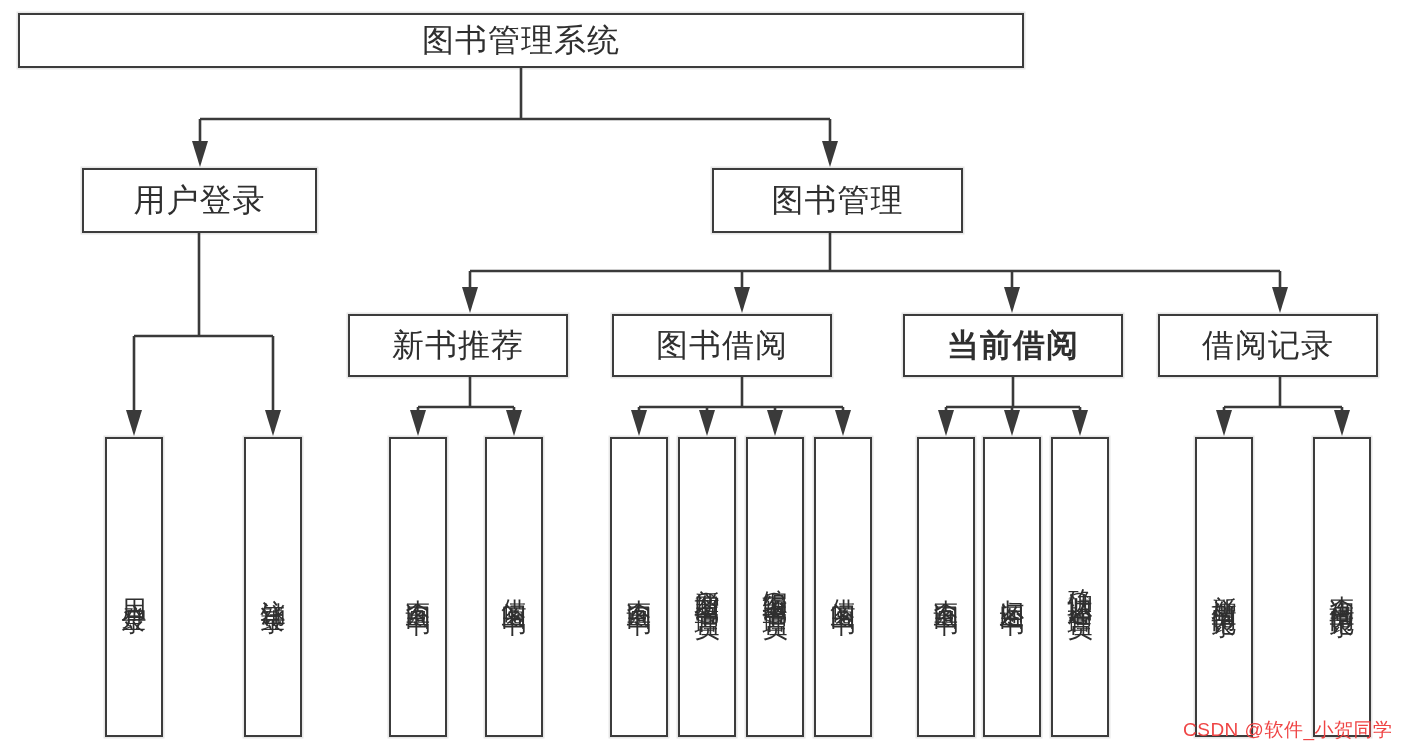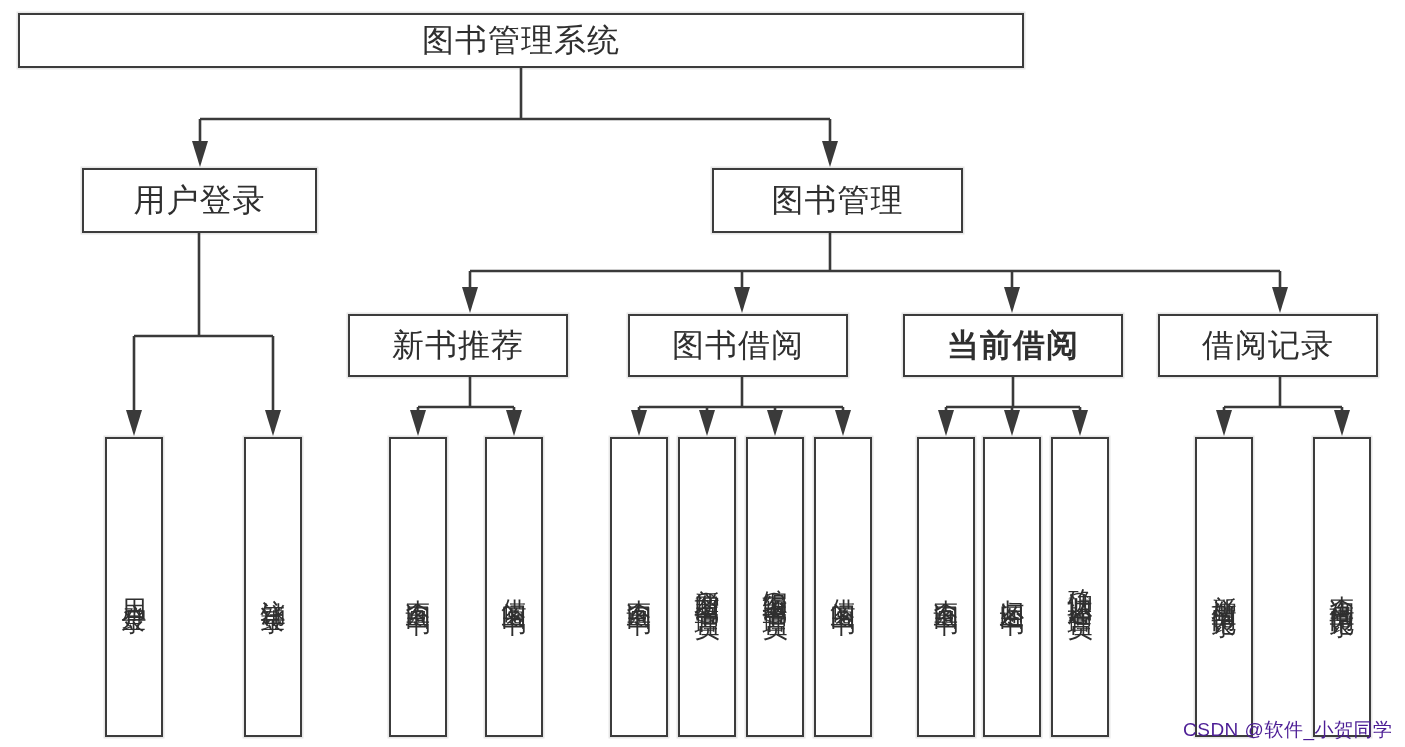--- a/index.html
+++ b/index.html
@@ -28,21 +28,21 @@
     align-items: center;
     justify-content: center;
     text-align: center;
   }
   .h-node { font-size: 32px; letter-spacing: 1px; }
   .root-node   { left:18px;   top:13px;  width:1006px; height:55px; }
   .l2-node-0   { left:82px;   top:168px; width:235px;  height:65px; }
   .l2-node-1   { left:712px;  top:168px; width:251px;  height:65px; }
   .l3-node     { top:314px; width:220px; height:63px; }
   .l3-node-0   { left:348px; }
-  .l3-node-1   { left:628px;align-items:center; }
+  .l3-node-1   { left:612px;align-items:center; }
   .l3-node-2   { left:903px;font-weight:bold; }
   .l3-node-3   { left:1158px; }
   .leaf {
     top:437px; width:58px; height:300px;
     font-size: 25px;
   }
   .leaf span {
     writing-mode: vertical-rl;
     text-orientation: mixed;
     letter-spacing: 4px;
@@ -53,21 +53,21 @@
   .leaf-c0 { left:610px; }  .leaf-c1 { left:678px; }
   .leaf-c2 { left:746px; }  .leaf-c3 { left:814px; }
   .leaf-d0 { left:917px; }  .leaf-d1 { left:983px; }
   .leaf-d2 { left:1051px; }
   .leaf-e0 { left:1195px; } .leaf-e1 { left:1313px; }
   #watermark {
     position: absolute;
     left: 1183px;
     top: 717px;
     font-size: 19px;
-    color: #4c1d95;
+    color: #ef4444;
     letter-spacing: 0.5px;
     white-space: nowrap;
     z-index: 10;
   }
   svg path { stroke:#3a3a3a; stroke-width:2.6; fill:none; }
   svg polygon { fill:#3a3a3a; stroke:none; }
 </style>
 </head>
 <body>
 

